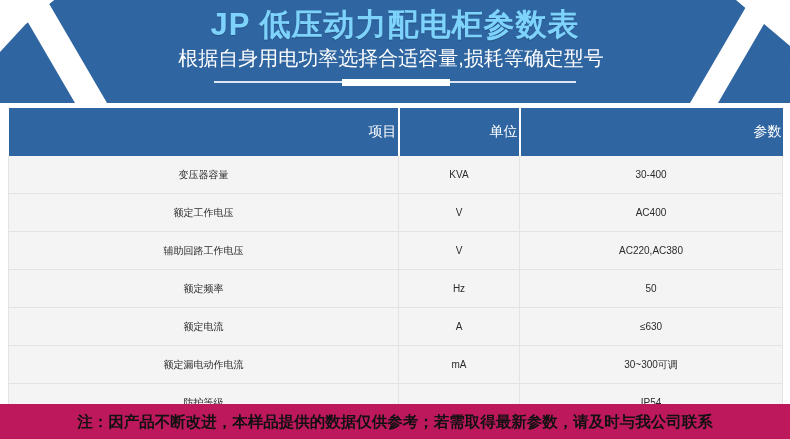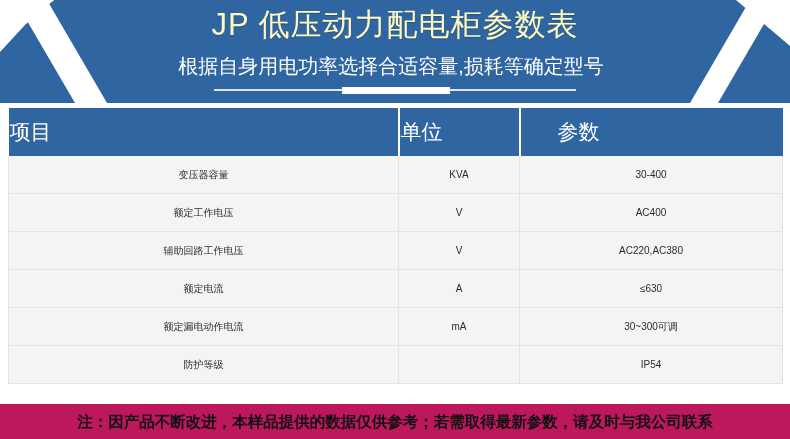--- a/index.html
+++ b/index.html
@@ -45,24 +45,24 @@
     left: 0;
     top: 0;
     width: 790px;
     height: 103px;
     display: flex;
     flex-direction: column;
     align-items: center;
     justify-content: flex-start;
   }
   .title {
-    margin: 6px 0 8px 0;
-    color: #fef9c3;
+    margin: 6px 0 0 0;
+    color: #7dd3fc;
     font-size: 31px;
-    font-weight: normal;
+    font-weight: bold;
     letter-spacing: 1px;
     line-height: 38px;
     white-space: nowrap;
     text-shadow: 0 1px 1px rgba(0,0,0,0.18);
   }
   .subtitle {
     margin: 1px 8px 0 0;
     color: #ffffff;
     font-size: 20px;
     font-weight: normal;
@@ -105,24 +105,24 @@
     border-collapse: collapse;
     table-layout: fixed;
   }
   table.spec col.c-item  { width: 390px; }
   table.spec col.c-unit  { width: 121px; }
   table.spec col.c-param { width: 263px; }
 
   table.spec thead th {
     background: #2F65A0;
     color: #ffffff;
-    font-size: 21px;
+    font-size: 14px;
     font-weight: normal;
     height: 46px;
-    text-align: left;
+    text-align: right;
     vertical-align: middle;
     border-right: 2px solid #ffffff;
     border-left: none;
   }
   table.spec thead th:last-child { border-right: none; padding-left: 37px; }
 
   table.spec tbody td {
     background: #f4f4f4;
     color: #2b2b2b;
     font-size: 10px;
@@ -215,20 +215,25 @@
           <td>额定工作电压</td>
           <td>V</td>
           <td>AC400</td>
         </tr>
         <tr>
           <td>辅助回路工作电压</td>
           <td>V</td>
           <td>AC220,AC380</td>
         </tr>
         <tr>
+          <td>额定频率</td>
+          <td>Hz</td>
+          <td>50</td>
+        </tr>
+        <tr>
           <td>额定电流</td>
           <td>A</td>
           <td>≤630</td>
         </tr>
         <tr>
           <td>额定漏电动作电流</td>
           <td>mA</td>
           <td>30~300可调</td>
         </tr>
         <tr>

